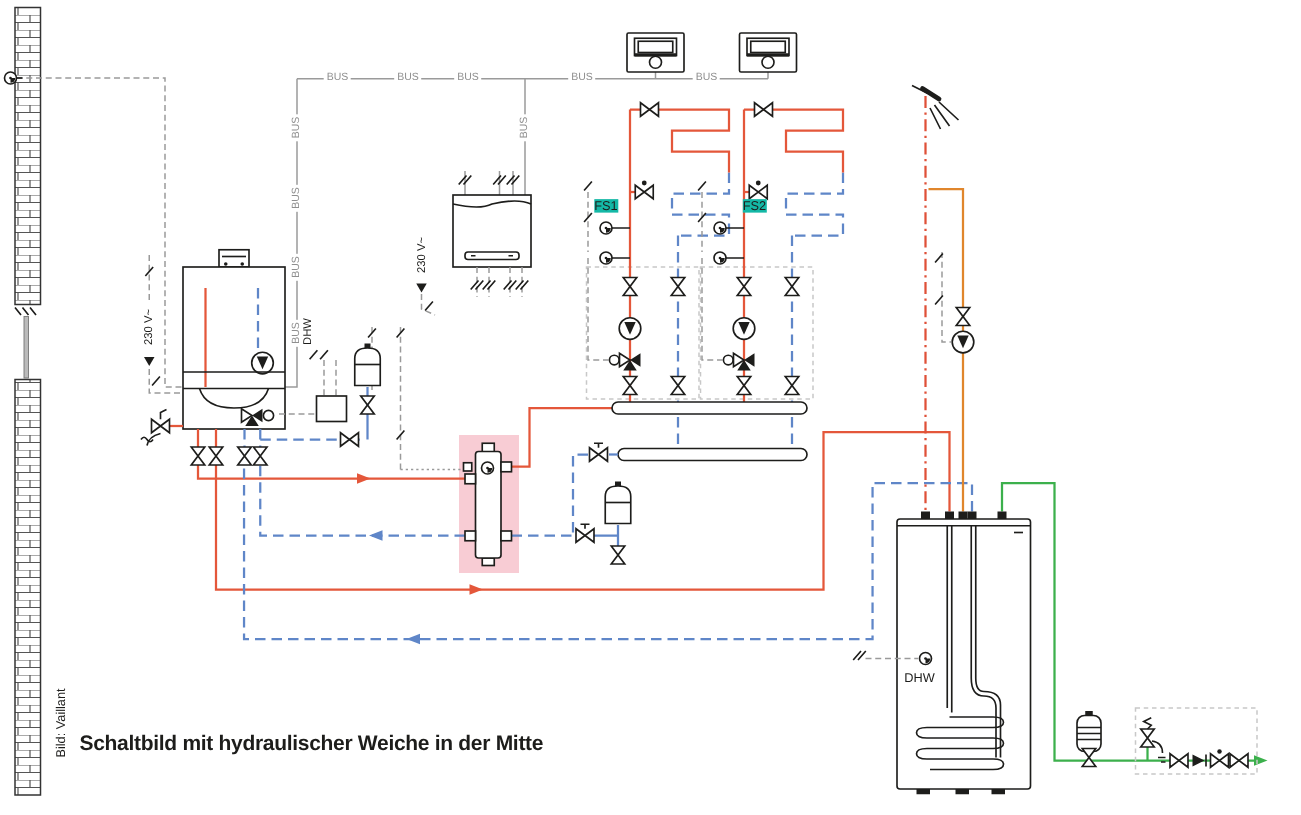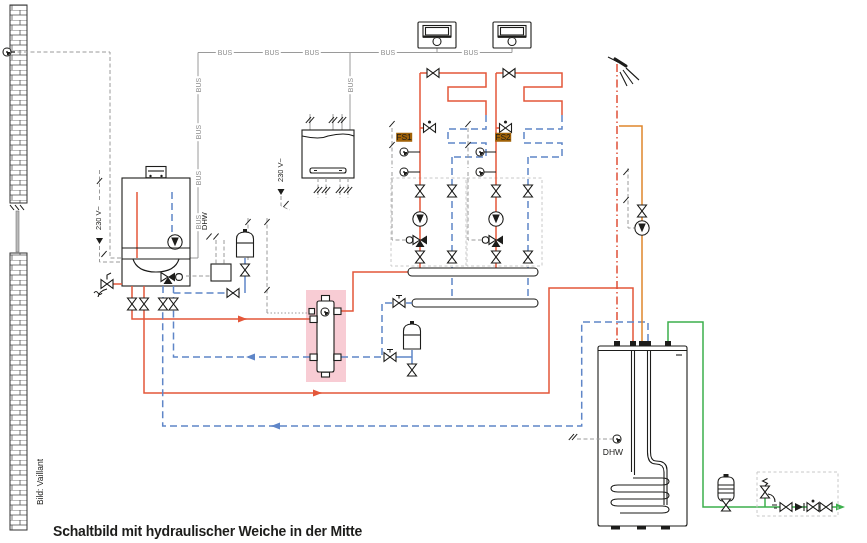--- a/index.html
+++ b/index.html
@@ -19,25 +19,25 @@
   .oln{stroke:var(--outline);stroke-width:1.1;fill:none;}
   .olnW{stroke:var(--outline);stroke-width:1.1;fill:#fff;}
   .blk{fill:var(--outline);stroke:none;}
   .box{stroke:#c8c8c8;stroke-width:1;fill:none;stroke-dasharray:3 2.5;}
   .ar{stroke:none;}
   
   .lbl{position:absolute;font-size:7px;line-height:1;color:#8f8f8f;background:#fff;
        padding:0 2px;transform:translate(-50%,-50%);white-space:nowrap;}
   .lblv{position:absolute;font-size:7px;line-height:1;color:#8f8f8f;background:#fff;
         padding:0 2px;transform:translate(-50%,-50%) rotate(-90deg);white-space:nowrap;}
-  .lblk{position:absolute;font-size:8.5px;line-height:1;color:#1d1d1b;background:#a16207;
+  .lblk{position:absolute;font-size:8.5px;line-height:1;color:#1d1d1b;background:#14b8a6;
         transform:translate(-50%,-50%);white-space:nowrap;}
   .lblkv{position:absolute;font-size:7.5px;line-height:1;color:#1d1d1b;background:#fff;
          transform:translate(-50%,-50%) rotate(-90deg);white-space:nowrap;}
-  .caption{position:absolute;left:53px;top:523px;font-size:14px;font-weight:bold;
+  .caption{position:absolute;left:53px;top:487px;font-size:14px;font-weight:bold;
            color:#1d1d1b;letter-spacing:-0.2px;white-space:nowrap;}
   .credit{position:absolute;font-size:8.5px;color:#1d1d1b;white-space:nowrap;
           transform:translate(-50%,-50%) rotate(-90deg);}
 </style>
 </head>
 <body>
 
 <div id="stage">
 
 <svg width="867" height="543" viewBox="0 0 867 543">

